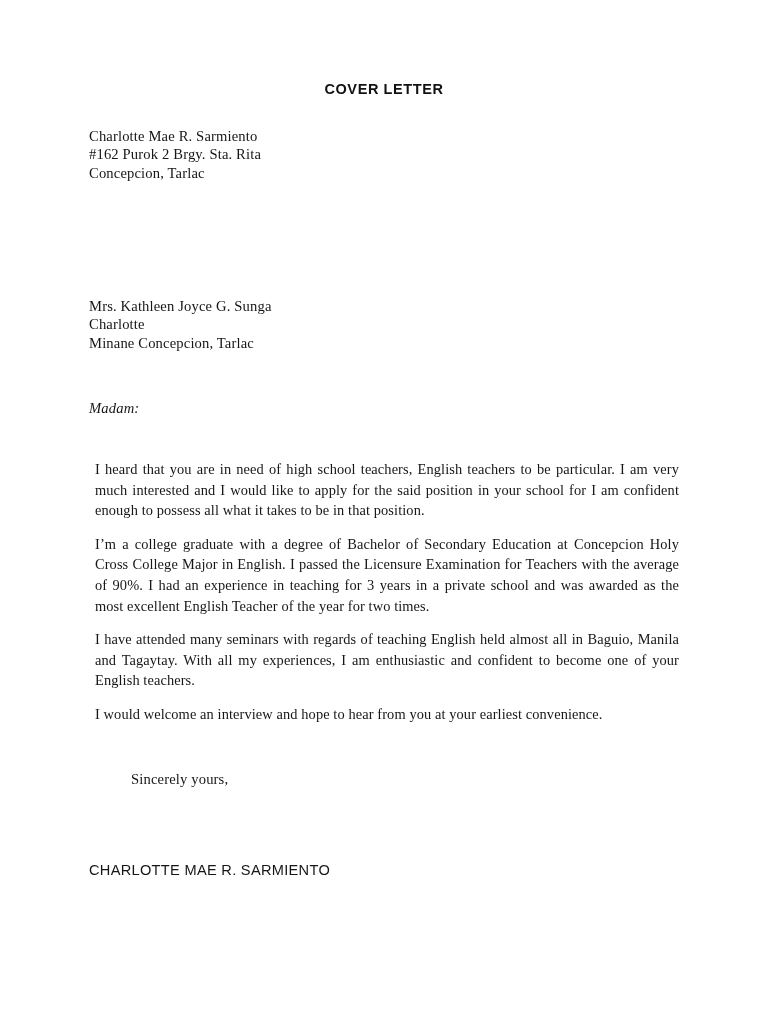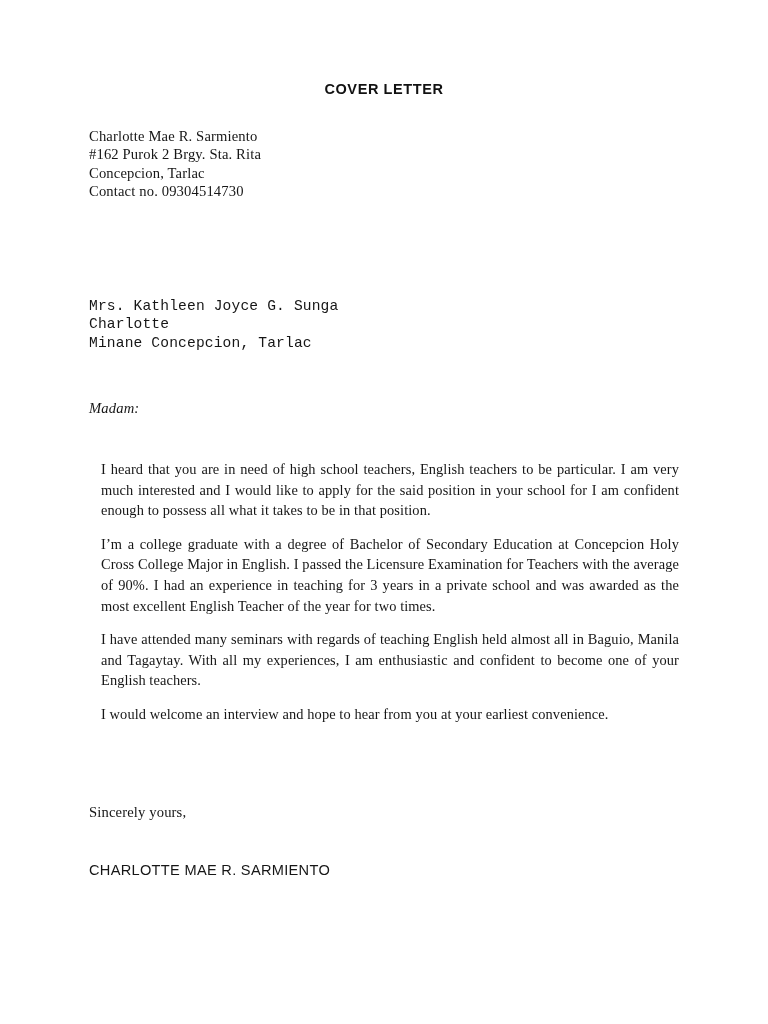--- a/index.html
+++ b/index.html
@@ -46,44 +46,45 @@
     line-height: 18.4px;
     letter-spacing: 0.15px;
     color: #161616;
   }
   .addr-block .line {
     white-space: pre;
   }
 
   .sender-block  { top: 127px; }
   .date-block    { top: 231px; }
-  .recipient-block { top: 297px; font-family: Liberation Mono, monospace; }
+  .recipient-block { top: 297px; }
   .salutation-block { top: 399px; font-style: italic; }
 
   .body-block {
     top: 459px;
     font-size: 14.4px;
     line-height: 20.6px;
     text-align: justify;
     letter-spacing: 0.1px;
     color: #161616;
   }
   .body-block p {
-    margin: 0 0 13px 12px;
+    margin: 0 0 13px 6px;
   }
   .body-block p:last-child {
     margin-bottom: 0;
   }
 
   .closing-block {
-    top: 803px;
+    top: 770px;
     font-size: 14.6px;
     line-height: 18.4px;
     letter-spacing: 0.15px;
     color: #161616;
+    margin-left: 42px;
   }
 
   .signature-block {
     top: 861px;
     font-family: "Liberation Sans", "DejaVu Sans", sans-serif;
     font-size: 14.6px;
     line-height: 18.4px;
     letter-spacing: 0.3px;
     color: #161616;
   }
@@ -92,21 +93,20 @@
 <body>
 
 <div class="page">
 
   <div class="doc-title">COVER LETTER</div>
 
   <div class="content addr-block sender-block">
     <div class="line">Charlotte Mae R. Sarmiento</div>
     <div class="line">#162 Purok 2 Brgy. Sta. Rita</div>
     <div class="line">Concepcion, Tarlac</div>
-    <div class="line">Contact no. 09304514730</div>
   </div>
 
 
   <div class="content addr-block recipient-block">
     <div class="line">Mrs. Kathleen Joyce G. Sunga</div>
     <div class="line">Charlotte</div>
     <div class="line">Minane Concepcion, Tarlac</div>
   </div>
 
   <div class="content addr-block salutation-block">

